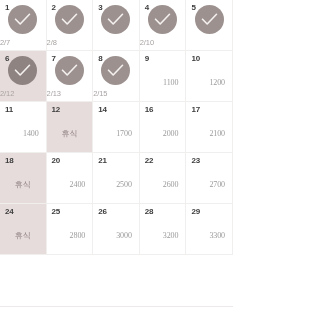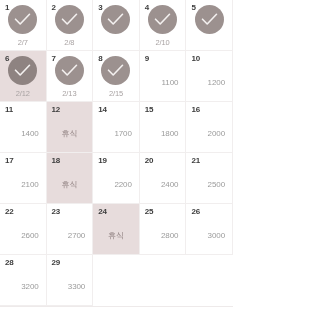--- a/index.html
+++ b/index.html
@@ -53,20 +53,21 @@
   }
 
   .cell-value {
     position: absolute;
     right: 7px;
     bottom: 13px;
     font-size: 8px;
     color: #9b9b9b;
     line-height: 10px;
     letter-spacing: -0.1px;
+    font-family: Liberation Serif, serif;
   }
 
   .rest-label {
     position: absolute;
     left: 0;
     right: 0;
     bottom: 13px;
     text-align: center;
     font-size: 8px;
     color: #8c7d7d;
@@ -95,21 +96,20 @@
   }
   .check-circle svg {
     display: block;
   }
 
   .date-label {
     position: absolute;
     left: 0;
     right: 0;
     bottom: 3px;
-    text-align: center;
     font-size: 7.5px;
     color: #a9a3a3;
     line-height: 9px;
     letter-spacing: -0.1px;
   }
 
   #bottom-bar {
     width: 233px;
     height: 12px;
     background: #ffffff;
@@ -221,40 +221,32 @@
     </div>
     <div class="day-cell rest-cell">
       <span class="day-number">12</span>
       <span class="rest-label">휴식</span>
     </div>
     <div class="day-cell">
       <span class="day-number">14</span>
       <span class="cell-value">1700</span>
     </div>
     <div class="day-cell">
-      <span class="day-number">15</span>
-      <span class="cell-value">1800</span>
-    </div>
-    <div class="day-cell">
       <span class="day-number">16</span>
       <span class="cell-value">2000</span>
     </div>
     <div class="day-cell">
       <span class="day-number">17</span>
       <span class="cell-value">2100</span>
     </div>
     <div class="day-cell rest-cell">
       <span class="day-number">18</span>
       <span class="rest-label">휴식</span>
     </div>
     <div class="day-cell">
-      <span class="day-number">19</span>
-      <span class="cell-value">2200</span>
-    </div>
-    <div class="day-cell">
       <span class="day-number">20</span>
       <span class="cell-value">2400</span>
     </div>
     <div class="day-cell">
       <span class="day-number">21</span>
       <span class="cell-value">2500</span>
     </div>
     <div class="day-cell">
       <span class="day-number">22</span>
       <span class="cell-value">2600</span>

